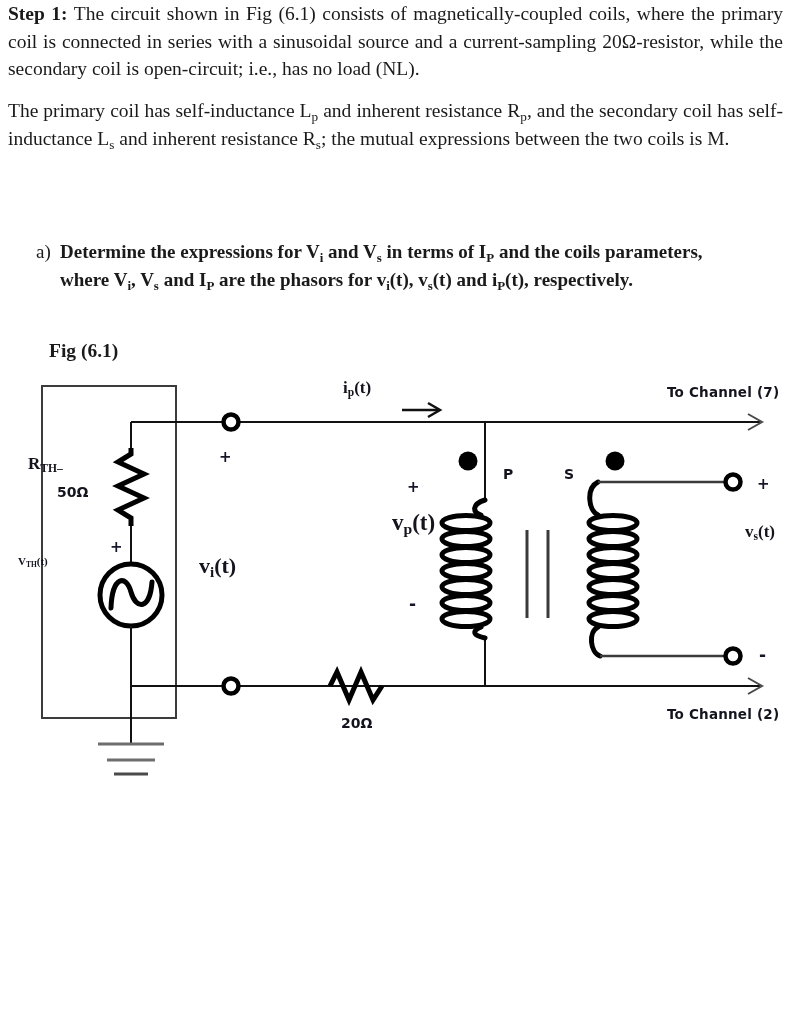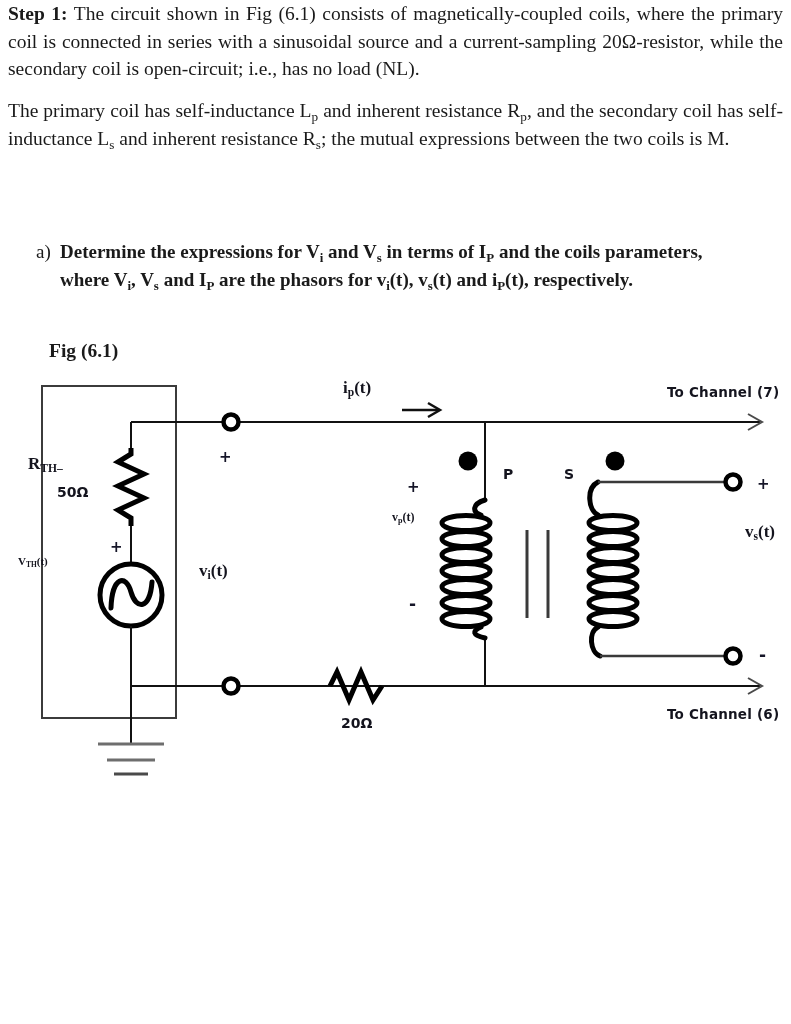--- a/index.html
+++ b/index.html
@@ -207,37 +207,37 @@
     <circle cx="615" cy="91" r="9.5" fill="#000"></circle>
 
   </svg>
 
   <div class="lbl" style="left:28px; top:74px; font-size:17px;margin-top:10px;"><span>R</span><sub>TH–</sub></div>
 
   <div class="lbl om" style="left:57px; top:114px;">50Ω</div>
 
   <div class="lbl" style="left:18px; top:185px; font-size:11px;"><span>V</span><sub>TH</sub><span>(t)</span></div>
 
-  <div class="lbl" style="left:199px; top:191px; font-size:17px;"><span>v</span><sub>i</sub><span>(t)</span></div>
+  <div class="lbl" style="left:199px; top:183px; font-size:22px;"><span>v</span><sub>i</sub><span>(t)</span></div>
 
   <div class="lbl" style="left:343px; top:8px; font-size:17px;"><span>i</span><sub>p</sub><span>(t)</span></div>
 
-  <div class="lbl" style="left:392px; top:140px; font-size:12px;"><span>v</span><sub>p</sub><span>(t)</span></div>
+  <div class="lbl" style="left:392px; top:140px; font-size:23px;"><span>v</span><sub>p</sub><span>(t)</span></div>
 
   <div class="lbl" style="left:745px; top:140px; font-size:17px;margin-top:12px;"><span>v</span><sub>s</sub><span>(t)</span></div>
 
   <div class="lbl om" style="left:503px; top:96px;">P</div>
 
   <div class="lbl om" style="left:564px; top:96px;">S</div>
 
   <div class="lbl om" style="left:341px; top:345px;">20Ω</div>
 
   <div class="lbl sans" style="left:667px; top:14px;">To Channel (7)</div>
 
-  <div class="lbl sans" style="left:667px; top:336px;">To Channel (6)</div>
+  <div class="lbl sans" style="left:667px; top:336px;">To Channel (2)</div>
 
   <div class="plus" style="left:219px; top:78px;">+</div>
   <div class="plus" style="left:110px; top:168px;">+</div>
   <div class="plus" style="left:407px; top:108px;">+</div>
   <div class="minus" style="left:409px; top:224px; font-size:17px;">-</div>
   <div class="plus" style="left:757px; top:105px;">+</div>
   <div class="minus" style="left:759px; top:275px; font-size:17px;">-</div>
 
 </div>
 

